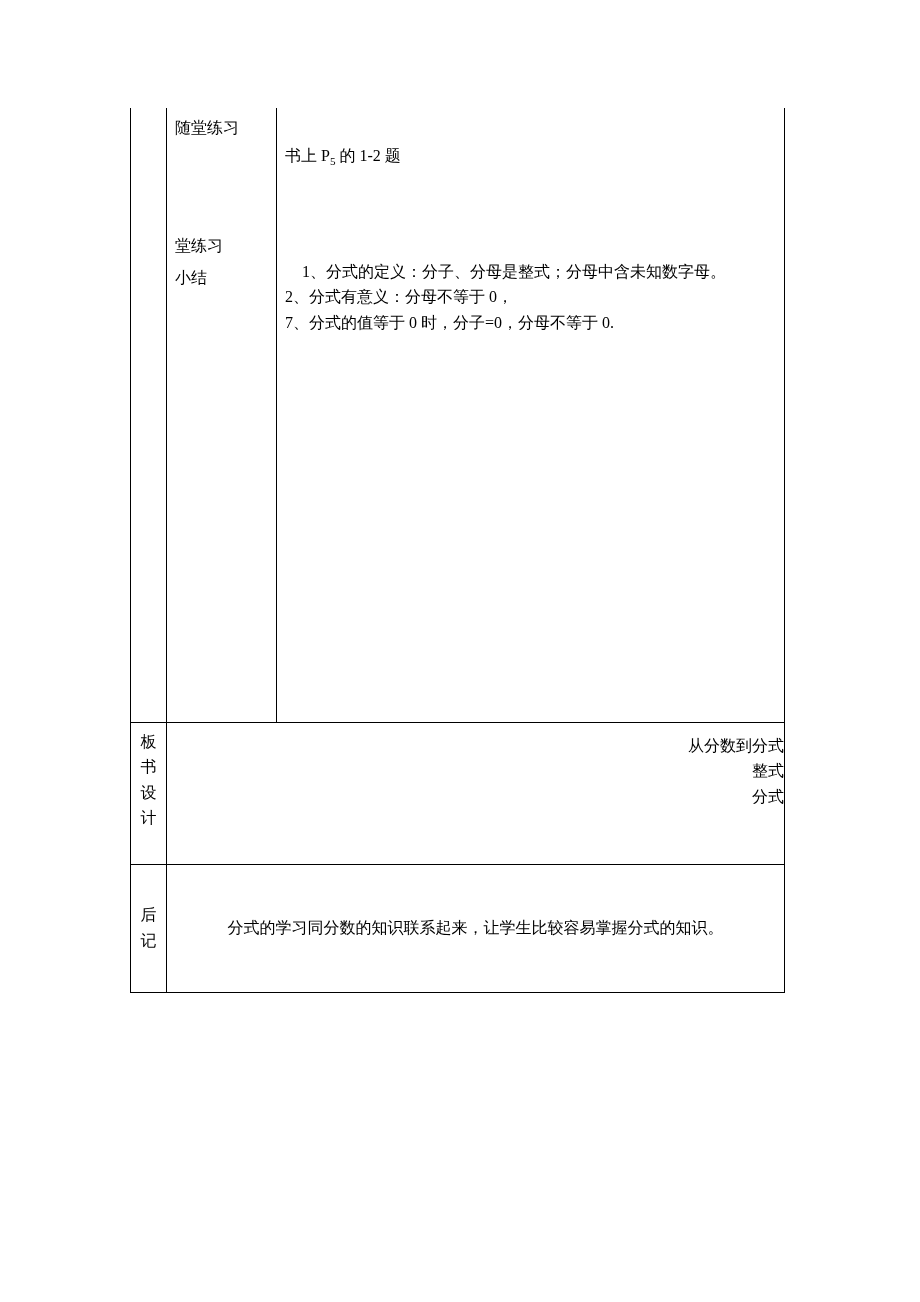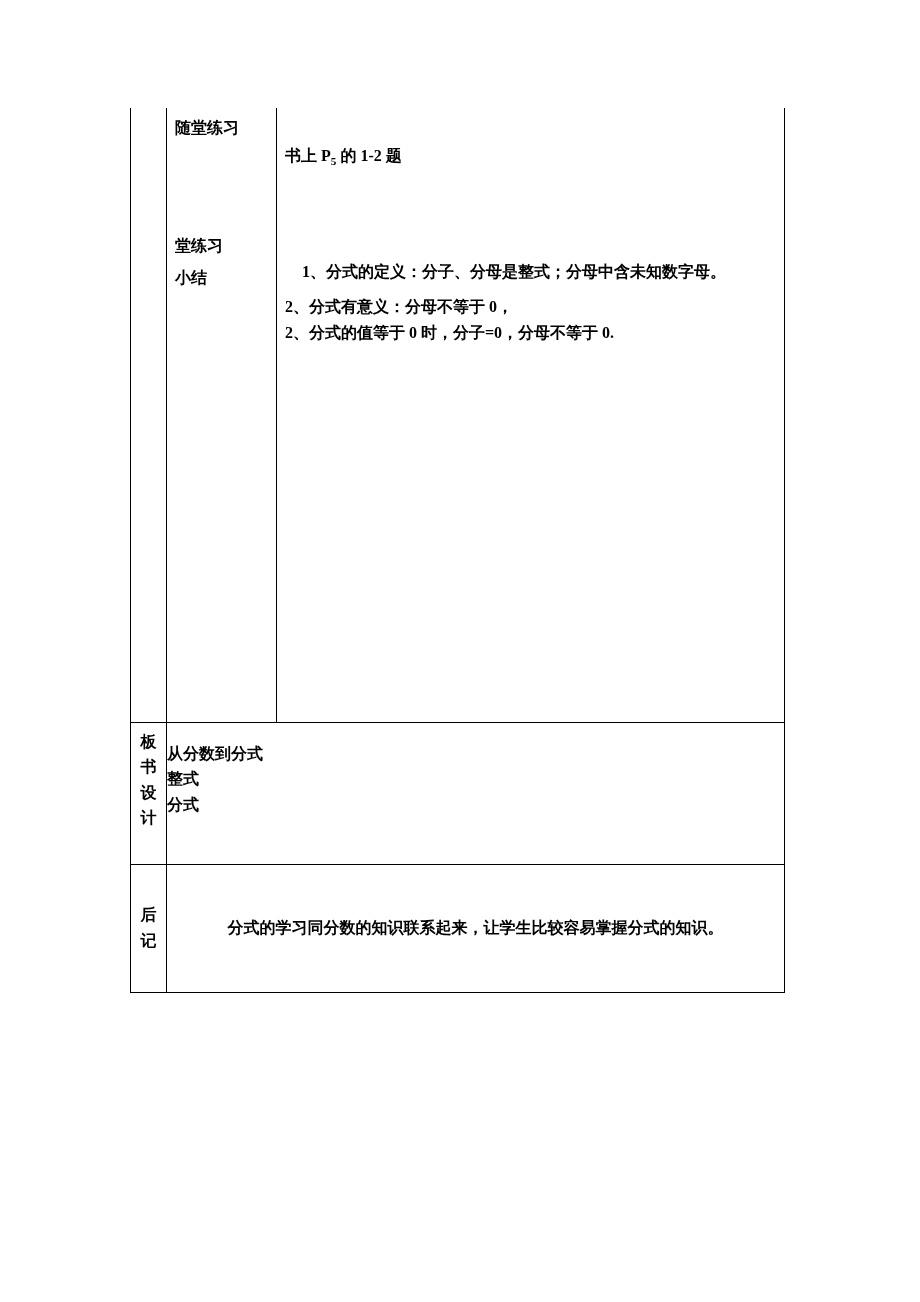--- a/index.html
+++ b/index.html
@@ -12,21 +12,20 @@
       height: 1302px;
       position: relative;
     }
     .page {
       padding: 108px 135px 0 130px;
     }
     table {
       border-collapse: collapse;
       width: 100%;
       table-layout: fixed;
-      font-weight: bold;
     }
     td {
       border: 1px solid #000;
       vertical-align: top;
       padding: 0;
     }
     .col-narrow { width: 36px; }
     .col-label { width: 110px; }
     .col-content { width: auto; }
     .row1 { height: 614px; }
@@ -43,22 +42,22 @@
     }
     .vertical-label {
       text-align: center;
       padding: 6px 0;
       line-height: 1.6;
     }
     .vertical-label span {
       display: block;
     }
     .center-block {
-      text-align: left;
-      padding: 18px 0;
+      text-align: right;
+      padding: 10px 0;
       line-height: 1.6;
     }
     .houji-cell {
       text-align: center;
       vertical-align: middle;
       padding: 5px 8px;
     }
     .sub { font-size: 0.7em; vertical-align: sub; }
     .block { margin-bottom: 0; }
     .spacer { height: 86px; }
@@ -82,22 +81,22 @@
         <div class="spacer"></div>
         <div class="block">堂练习</div>
         <div class="block">小结</div>
       </td>
       <td class="no-top content-cell">
         <div class="block line">
           <span>书上 P</span><span class="sub">5</span><span> 的 1-2 题</span>
         </div>
         <div class="spacer"></div>
         <div class="block" style="line-height:1.6;margin-left:17px;">1、分式的定义：分子、分母是整式；分母中含未知数字母。</div>
-        <div class="block" style="line-height:1.6;margin-top:10px;">2、分式有意义：分母不等于 0，</div>
-        <div class="block" style="line-height:1.6;">2、分式的值等于 0 时，分子=0，分母不等于 0.</div>
+        <div class="block" style="line-height:1.6;">2、分式有意义：分母不等于 0，</div>
+        <div class="block" style="line-height:1.6;">7、分式的值等于 0 时，分子=0，分母不等于 0.</div>
       </td>
     </tr>
     <tr class="row2">
       <td class="vertical-label">
         <span>板</span>
         <span>书</span>
         <span>设</span>
         <span>计</span>
       </td>
       <td colspan="2" class="center-block">

